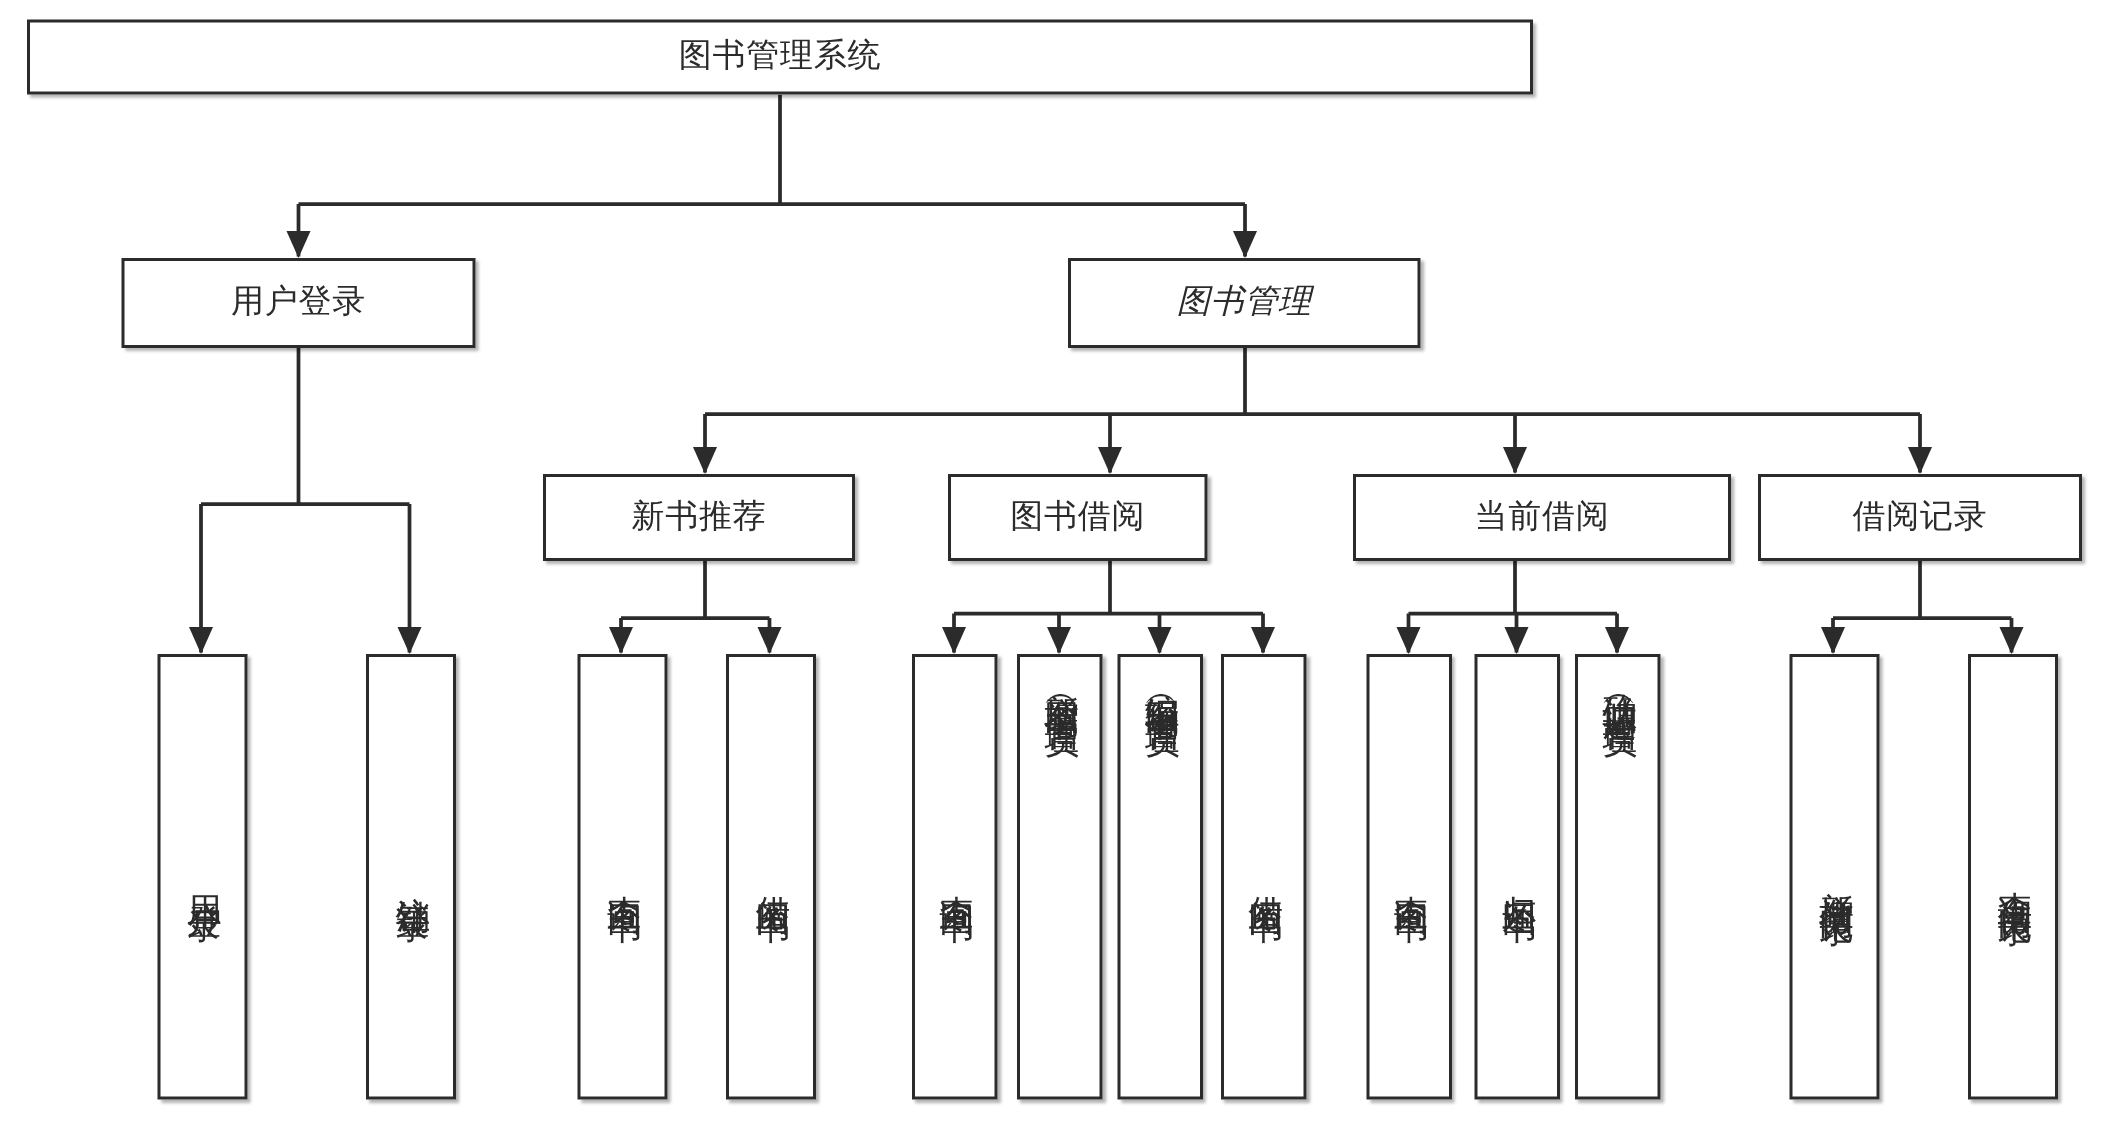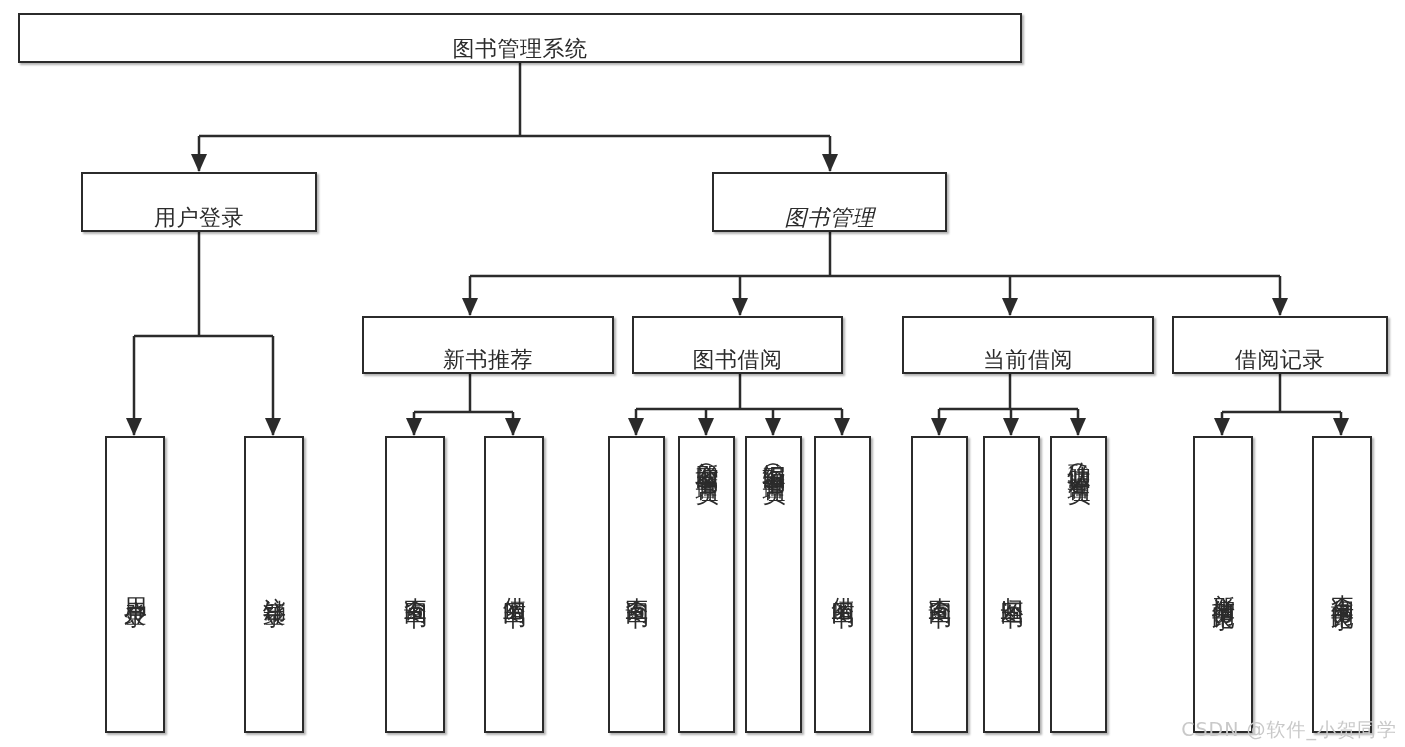--- a/index.html
+++ b/index.html
@@ -24,21 +24,21 @@
     width: 1405px;
     height: 747px;
   }
   .node {
     position: absolute;
     box-sizing: border-box;
     background: #ffffff;
     border: 2px solid #2b2b2b;
     box-shadow: 2px 2px 2px rgba(0,0,0,0.30);
     display: flex;
-    align-items: flex-end;
+    align-items: center;
     justify-content: center;
     color: #2b2b2b;
     z-index: 2;
   }
   .node .txt {
     font-size: 22px;
     line-height: 1.08;
     letter-spacing: 0.5px;
     white-space: nowrap;
   }
@@ -134,24 +134,24 @@
   <div id="nodes">
       <div class="node" style="left: 18px; top: 13px; width: 1004px; height: 50px;">
         <span class="txt">图书管理系统</span>
       </div>
       <div class="node" style="left: 81px; top: 172px; width: 236px; height: 60px;">
         <span class="txt">用户登录</span>
       </div>
       <div class="node" style="left: 712px; top: 172px; width: 235px; height: 60px; font-style: italic;">
         <span class="txt">图书管理</span>
       </div>
-      <div class="node" style="left: 362px; top: 316px; width: 252px; height: 58px;">
+      <div class="node" style="left: 362px; top: 316px; width: 208px; height: 58px;">
         <span class="txt">新书推荐</span>
       </div>
-      <div class="node" style="left: 632px; top: 316px; width: 211px; height: 58px;">
+      <div class="node" style="left: 632px; top: 316px; width: 173px; height: 58px;">
         <span class="txt">图书借阅</span>
       </div>
       <div class="node" style="left: 902px; top: 316px; width: 252px; height: 58px;">
         <span class="txt">当前借阅</span>
       </div>
       <div class="node" style="left: 1172px; top: 316px; width: 216px; height: 58px;">
         <span class="txt">借阅记录</span>
       </div>
       <div class="node vertical midset" style="left: 105px; top: 436px; width: 60px; height: 297px;">
         <span class="txt">用户登录</span>
@@ -186,14 +186,13 @@
       <div class="node vertical" style="left: 1050px; top: 436px; width: 57px; height: 297px;">
         <span class="txt">确认归还（管理员）</span>
       </div>
       <div class="node vertical midset" style="left: 1193px; top: 436px; width: 60px; height: 297px;">
         <span class="txt">新增借阅记录</span>
       </div>
       <div class="node vertical midset" style="left: 1312px; top: 436px; width: 60px; height: 297px;">
         <span class="txt">查询借阅记录</span>
       </div>
     </div>
-  <div class="watermark">CSDN @软件_小贺同学</div>
 </div>
 
 </body></html>

